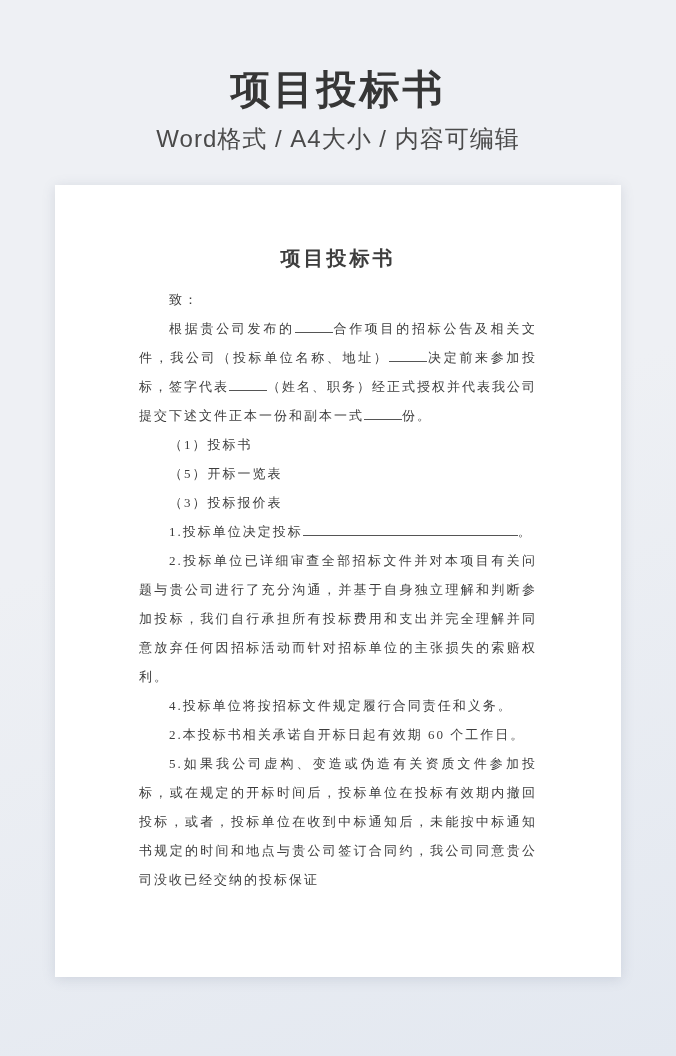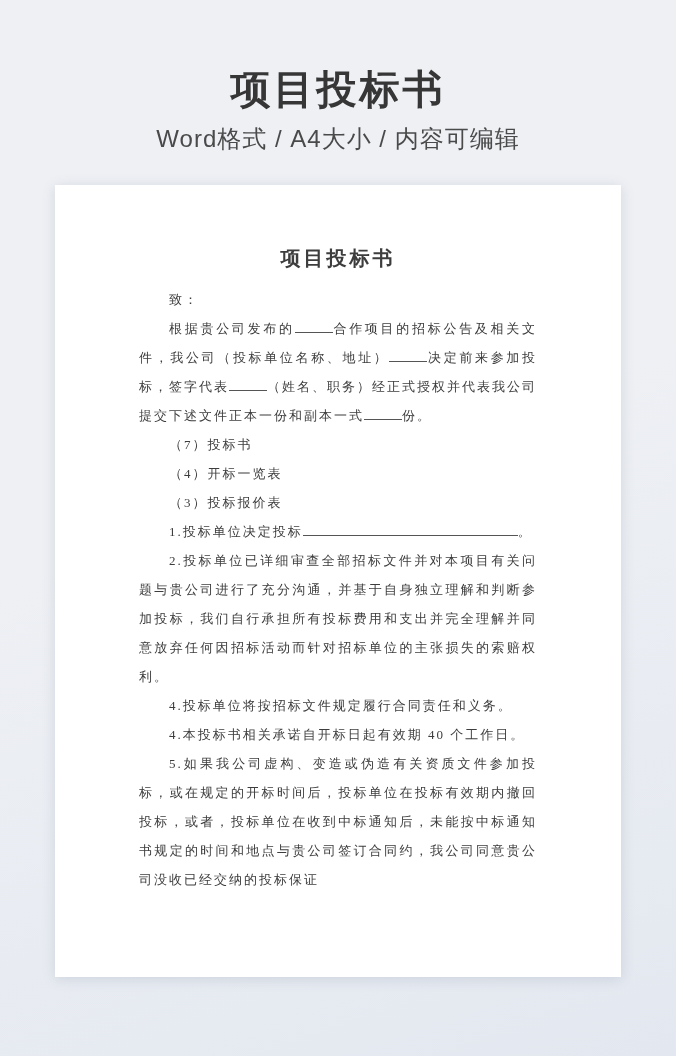--- a/index.html
+++ b/index.html
@@ -80,22 +80,22 @@
 <div class="header">
   <div class="header-title">项目投标书</div>
   <div class="header-subtitle">Word格式 / A4大小 / 内容可编辑</div>
 </div>
 
 <div class="page">
   <div class="doc-title">项目投标书</div>
   <div class="doc-body">
       <p>致：</p>
       <p>根据贵公司发布的<span class="blank" style="width: 38px;"></span>合作项目的招标公告及相关文件，我公司（投标单位名称、地址）<span class="blank" style="width: 38px;"></span>决定前来参加投标，签字代表<span class="blank" style="width: 38px;"></span>（姓名、职务）经正式授权并代表我公司提交下述文件正本一份和副本一式<span class="blank" style="width: 38px;"></span>份。</p>
-      <p>（7）投标书</p>
-      <p>（4）开标一览表</p>
+      <p>（1）投标书</p>
+      <p>（5）开标一览表</p>
       <p>（3）投标报价表</p>
       <p>1.投标单位决定投标<span class="blank" style="width: 215px;"></span>。</p>
       <p>2.投标单位已详细审查全部招标文件并对本项目有关问题与贵公司进行了充分沟通，并基于自身独立理解和判断参加投标，我们自行承担所有投标费用和支出并完全理解并同意放弃任何因招标活动而针对招标单位的主张损失的索赔权利。</p>
       <p>4.投标单位将按招标文件规定履行合同责任和义务。</p>
-      <p>4.本投标书相关承诺自开标日起有效期 40 个工作日。</p>
+      <p>2.本投标书相关承诺自开标日起有效期 60 个工作日。</p>
       <p>5.如果我公司虚构、变造或伪造有关资质文件参加投标，或在规定的开标时间后，投标单位在投标有效期内撤回投标，或者，投标单位在收到中标通知后，未能按中标通知书规定的时间和地点与贵公司签订合同约，我公司同意贵公司没收已经交纳的投标保证</p>
     </div>
 </div>
 
 </body></html>

